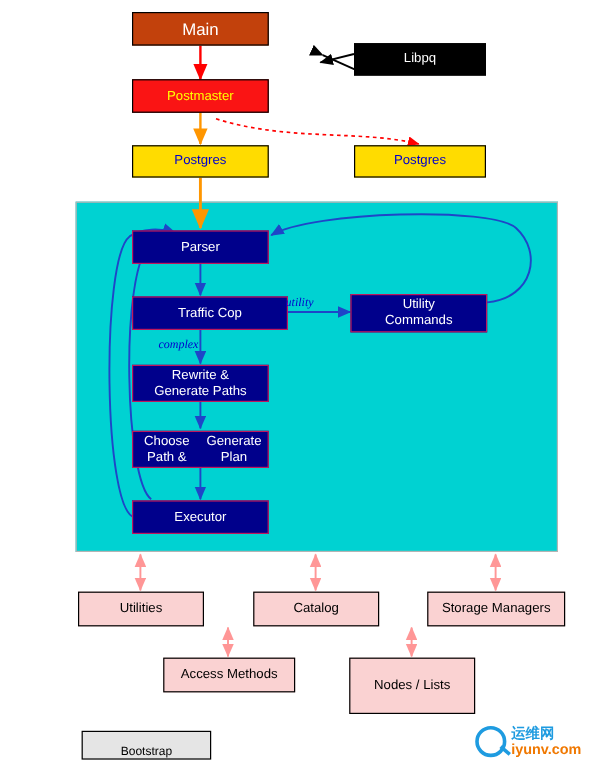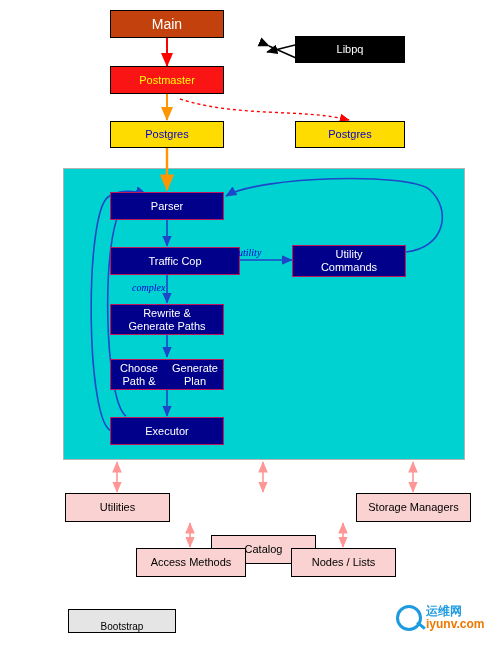--- a/index.html
+++ b/index.html
@@ -241,33 +241,33 @@
   </div>
 
   <div class="node n-pink" style="left:65px; top:493px; width:105px; height:29px;">
     <span>Utilities</span>
   </div>
 
   <div class="node n-blue" style="left:110px; top:417px; width:114px; height:28px;">
     <span>Executor</span>
   </div>
 
-  <div class="node n-pink" style="left:211px; top:493px; width:105px; height:29px;margin-top:42px;">
+  <div class="node n-pink" style="left:211px; top:493px; width:105px; height:29px;">
     <span>Catalog</span>
   </div>
 
   <div class="node n-pink" style="left:356px; top:493px; width:115px; height:29px;">
     <span>Storage Managers</span>
   </div>
 
   <div class="node n-pink" style="left:136px; top:548px; width:110px; height:29px;">
     <span>Access Methods</span>
   </div>
 
-  <div class="node n-pink" style="left:291px; top:548px; width:105px; height:29px;">
+  <div class="node n-pink" style="left:291px; top:548px; width:105px; height:47px;">
     <span>Nodes / Lists</span>
   </div>
 
   <div class="node n-bootstrap" style="left:68px; top:609px; width:108px; height:24px;">
     <span>Bootstrap</span>
   </div>
 
   <div class="edge-label" style="left:238px; top:247px;">utility</div>
   <div class="edge-label" style="left:132px; top:282px;">complex</div>
 

